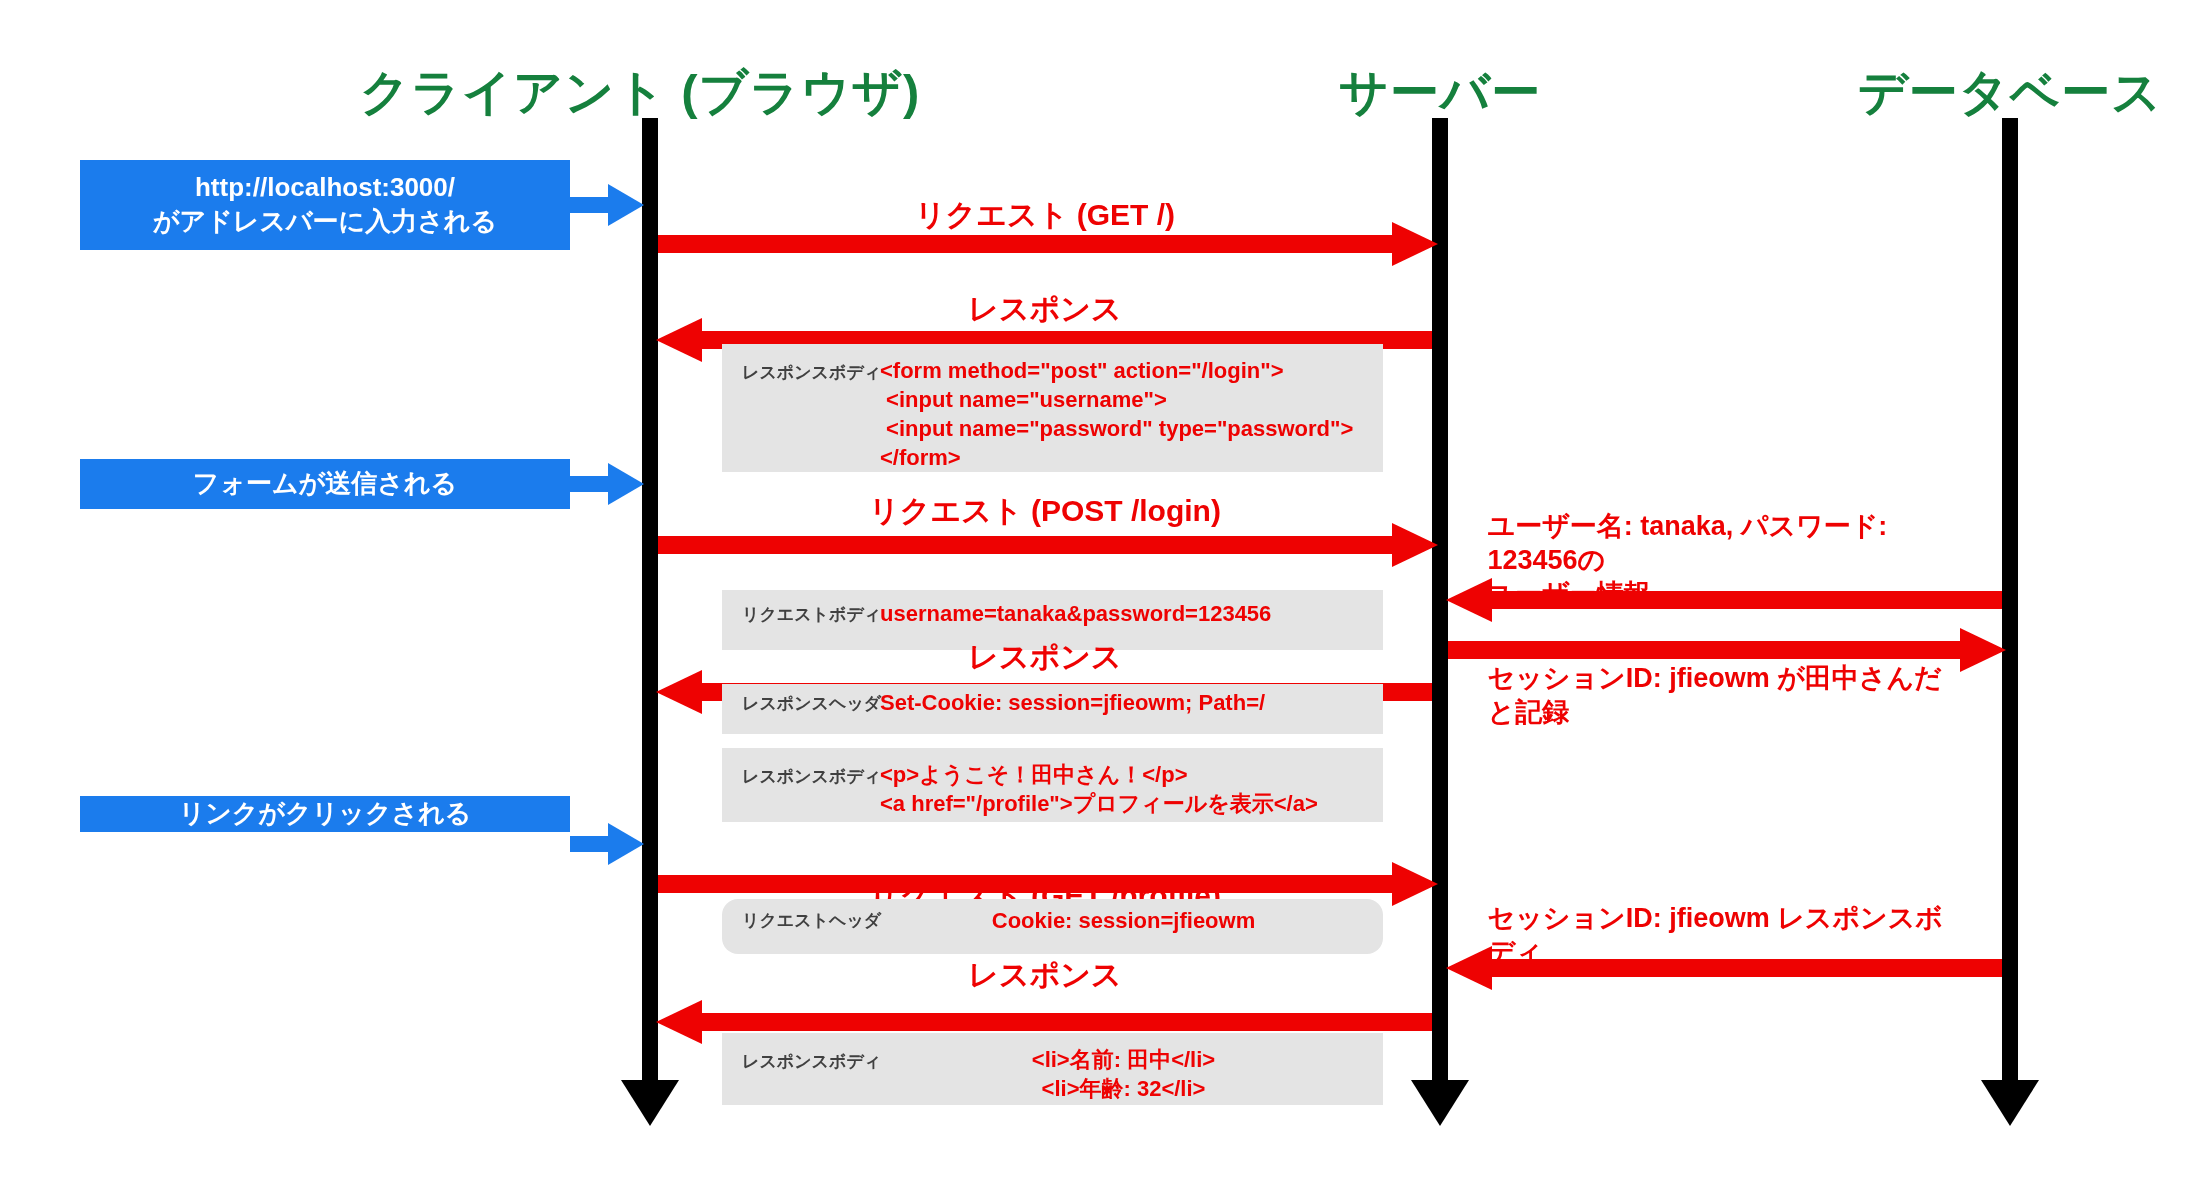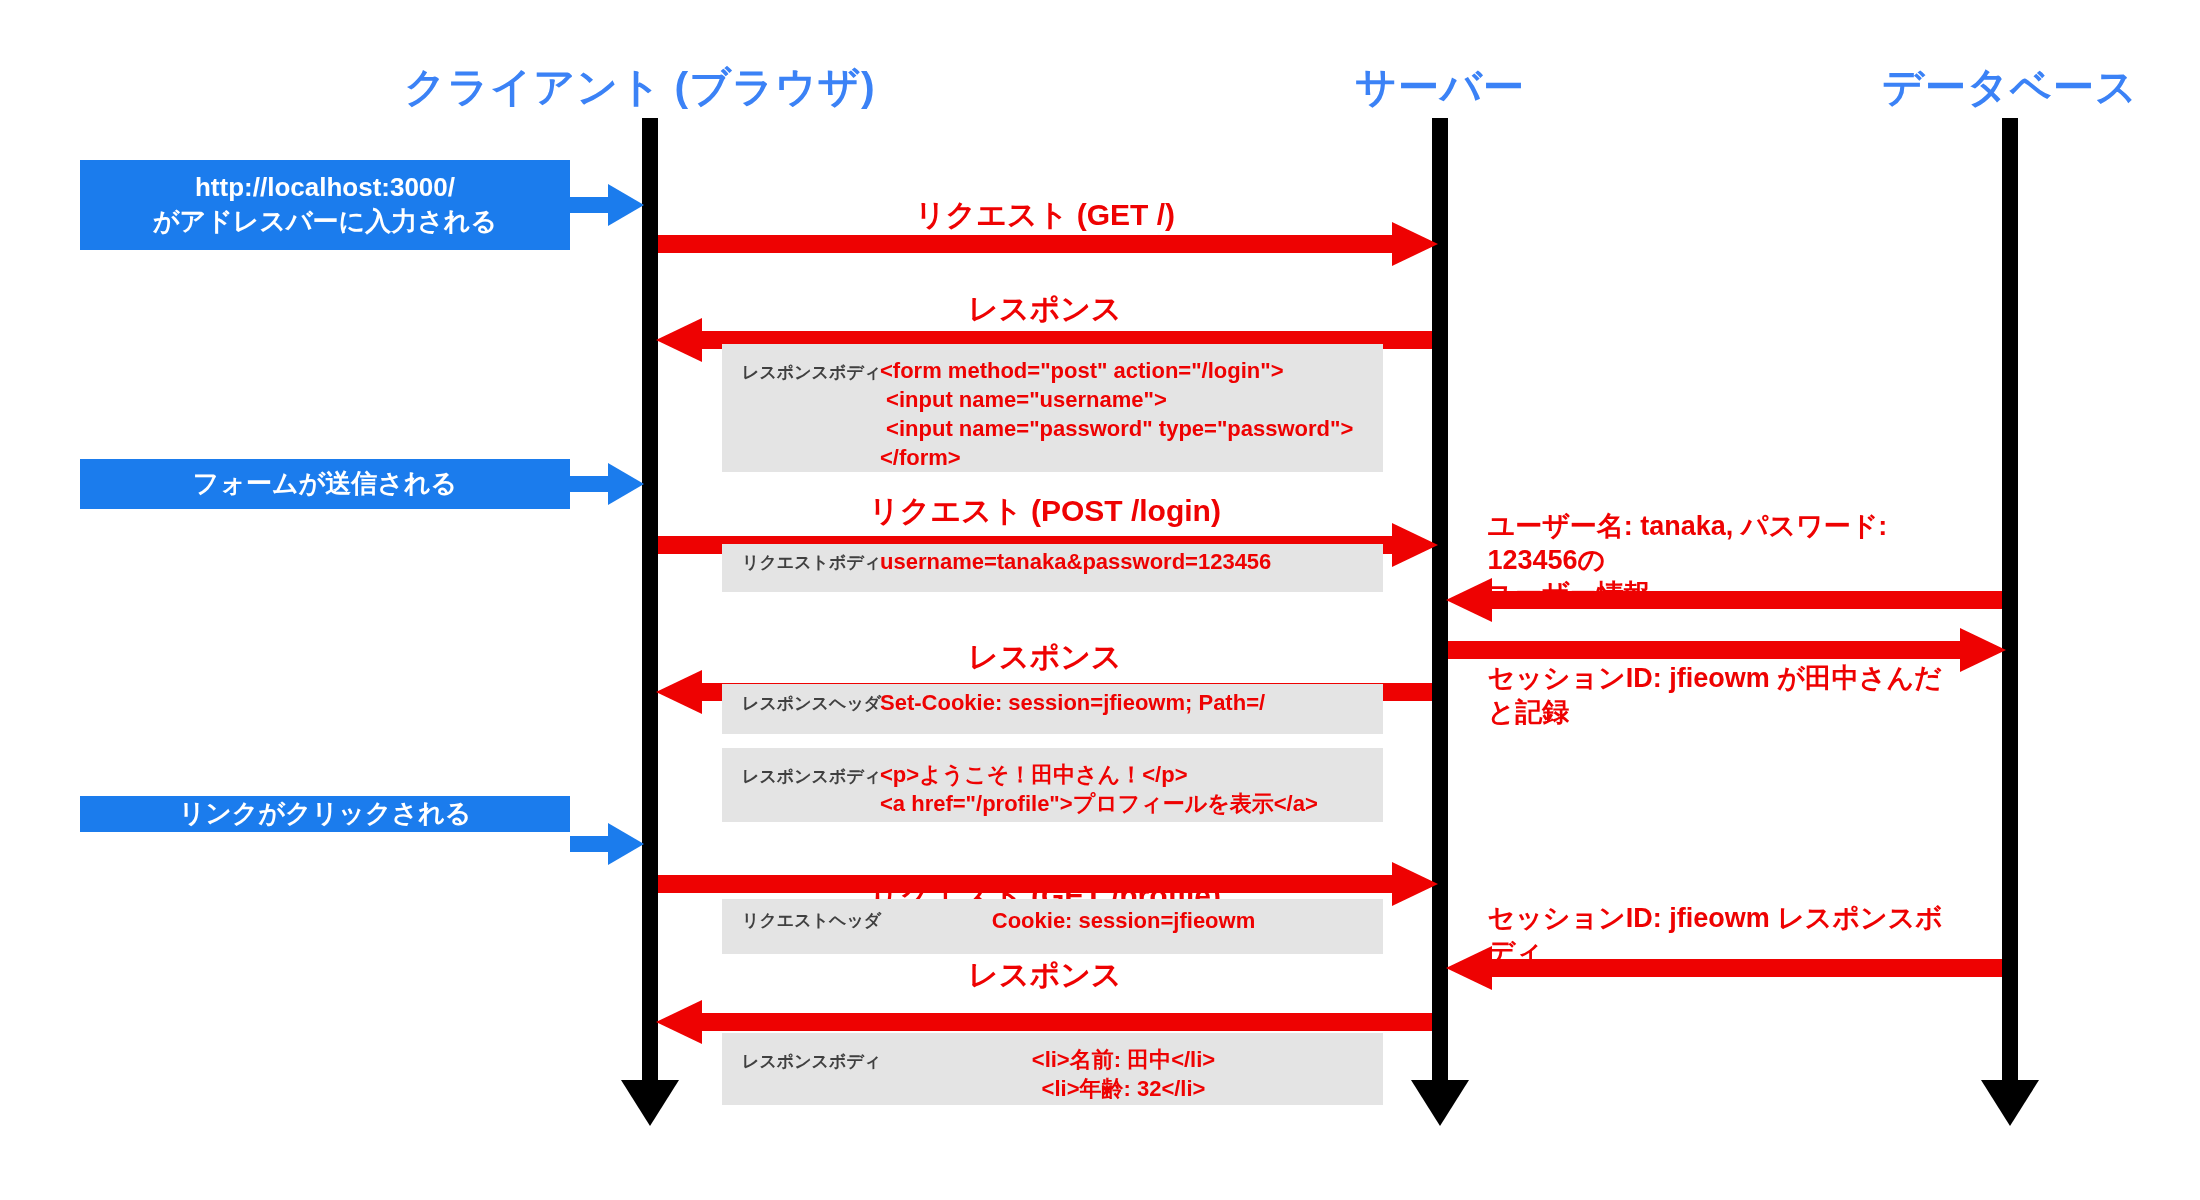--- a/index.html
+++ b/index.html
@@ -3,21 +3,21 @@
 <meta charset="utf-8">
 <style>
   html,body{margin:0;padding:0;background:#ffffff;}
   .canvas{
     position:relative;width:2200px;height:1200px;background:#ffffff;overflow:hidden;
     font-family:"Liberation Sans",sans-serif;
   }
   
   .actor-title{
     position:absolute;top:60px;transform:translateX(-50%);
-    font-size:41px;font-weight:800;color:#3b82f6;white-space:nowrap;letter-spacing:1px;
+    font-size:49px;font-weight:800;color:#15803d;white-space:nowrap;letter-spacing:1px;
   }
   
   .lifeline{position:absolute;top:118px;width:16px;height:964px;background:#000;}
   .lifeline-head{
     position:absolute;top:1080px;width:0;height:0;
     border-left:29px solid transparent;border-right:29px solid transparent;
     border-top:46px solid #000;
   }
   
   .note{
@@ -102,21 +102,21 @@
     <div class="code">&lt;form method="post" action="/login"&gt;
  &lt;input name="username"&gt;
  &lt;input name="password" type="password"&gt;
 &lt;/form&gt;</div>
   </div>
 
   <div class="msg-label" style="left:1045px;top:492px;">リクエスト (POST /login)</div>
   <div class="shaft" style="left:658px;top:536px;width:736px;"></div>
   <div class="head-r" style="left:1392px;top:523px;"></div>
 
-  <div class="gray-box" style="top:544px;height:48px;">
+  <div class="gray-box" style="top:590px;height:60px;">
     <div class="tag">リクエストボディ</div>
     <div class="code">username=tanaka&amp;password=123456</div>
   </div>
 
   <div class="msg-label small" style="left:1725px;top:510px;">ユーザー名: tanaka, パスワード: 123456の
 ユーザー情報</div>
   <div class="head-l" style="left:1446px;top:578px;"></div>
   <div class="shaft" style="left:1490px;top:591px;width:512px;"></div>
 
   <div class="shaft" style="left:1448px;top:641px;width:512px;"></div>
@@ -135,21 +135,21 @@
   <div class="gray-box multi" style="top:748px;height:74px;">
     <div class="tag">レスポンスボディ</div>
     <div class="code">&lt;p&gt;ようこそ！田中さん！&lt;/p&gt;
 &lt;a href="/profile"&gt;プロフィールを表示&lt;/a&gt;</div>
   </div>
 
   <div class="msg-label" style="left:1045px;top:830px;margin-top:47px;">リクエスト (GET /profile)</div>
   <div class="shaft" style="left:658px;top:875px;width:736px;"></div>
   <div class="head-r" style="left:1392px;top:862px;"></div>
 
-  <div class="gray-box" style="top:899px;height:55px;">
+  <div class="gray-box" style="top:899px;height:55px;border-radius:16px;">
     <div class="tag">リクエストヘッダ</div>
     <div class="code center">Cookie: session=jfieowm</div>
   </div>
 
   <div class="msg-label small" style="left:1725px;top:902px;">セッションID: jfieowm レスポンスボディ</div>
   <div class="head-l" style="left:1446px;top:946px;"></div>
   <div class="shaft" style="left:1490px;top:959px;width:512px;"></div>
 
   <div class="msg-label" style="left:1045px;top:956px;">レスポンス</div>
   <div class="head-l" style="left:656px;top:1000px;"></div>

